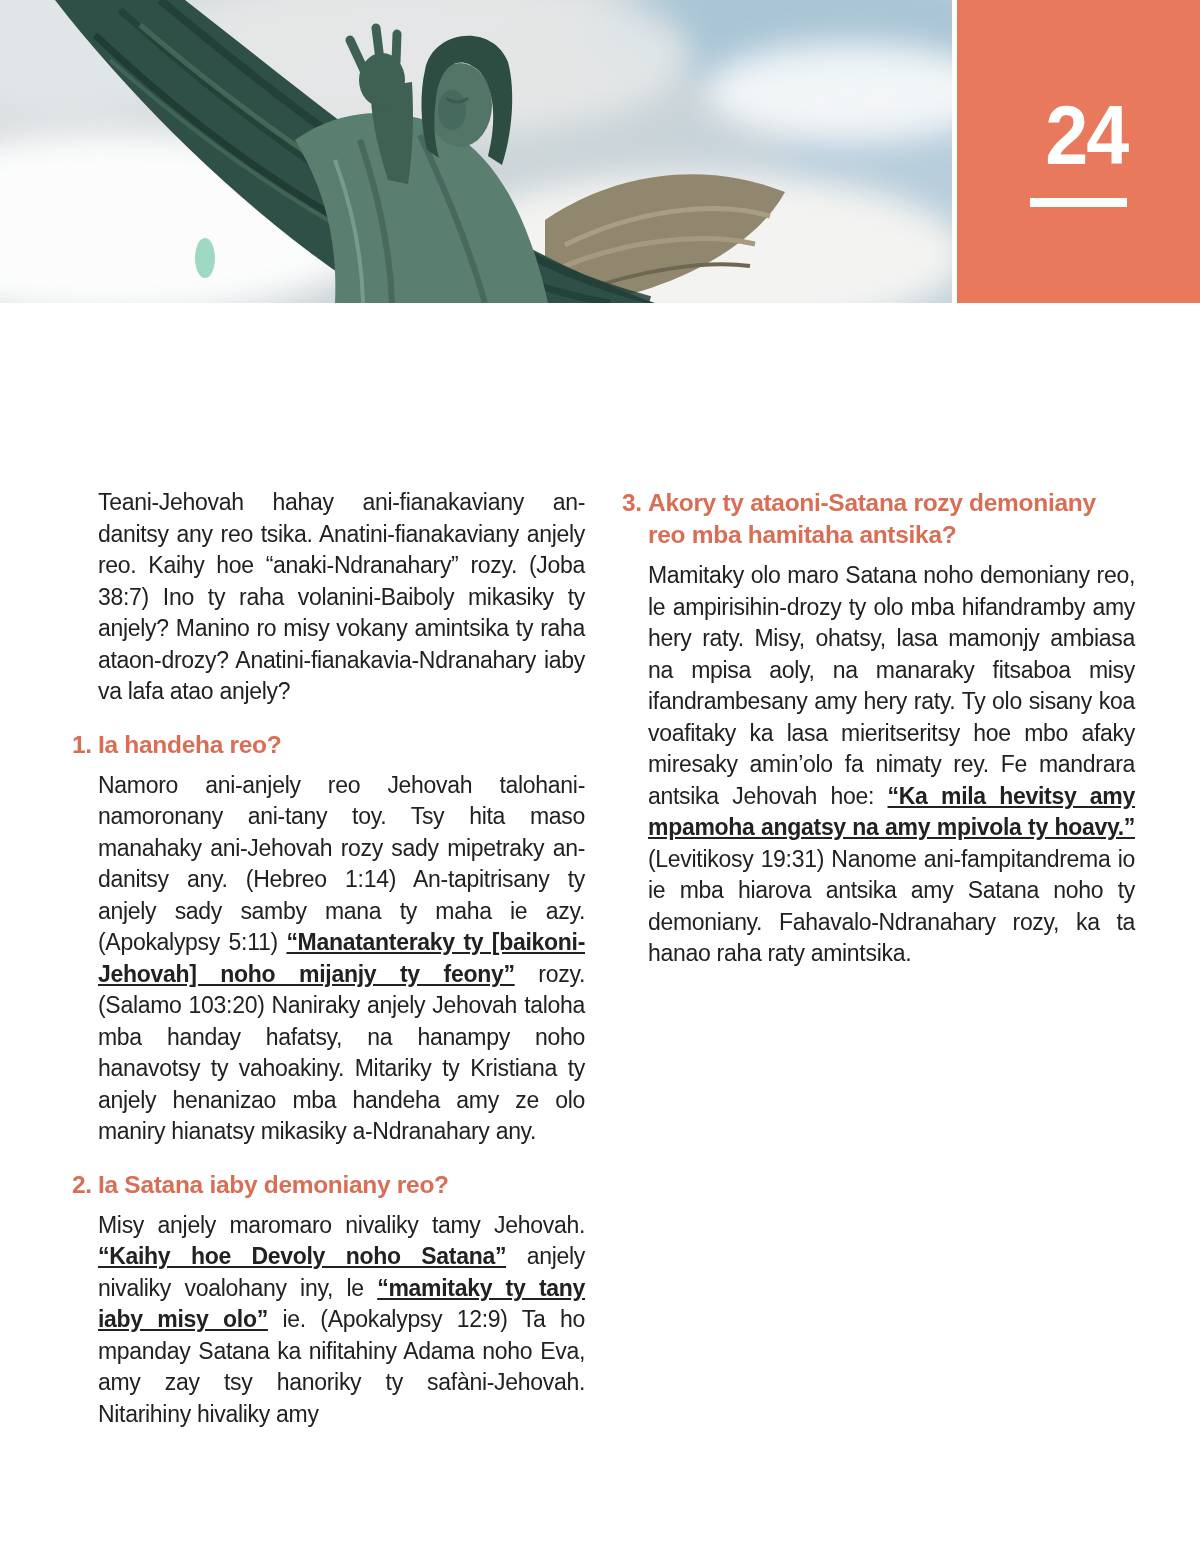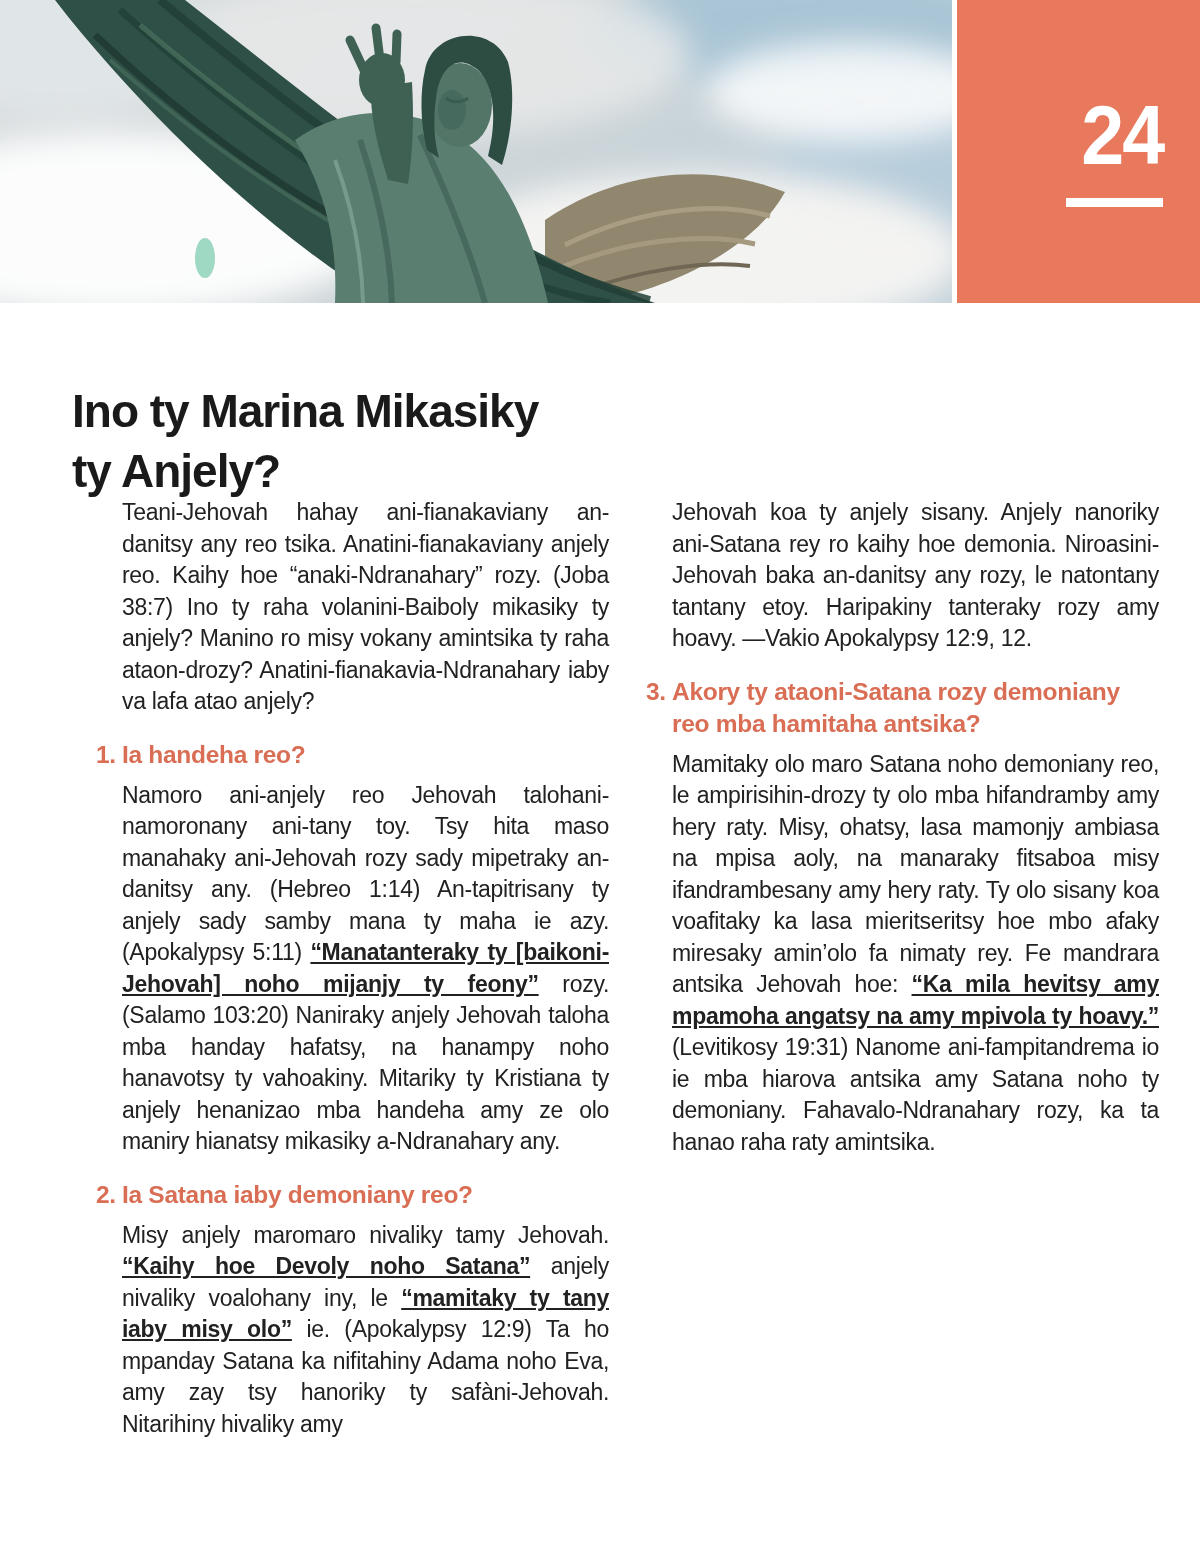--- a/index.html
+++ b/index.html
@@ -24,21 +24,21 @@
 
   .lesson-badge {
     position: absolute;
     left: 957px; top: 0;
     width: 243px; height: 303px;
     background: #e8795c;
     display: flex;
     flex-direction: column;
     align-items: flex-end;
     box-sizing: border-box;
-    padding: 92px 37px 0 0;
+    padding: 92px 73px 0 0;
   }
   .lesson-number {
     font-size: 84px;
     line-height: 86px;
     font-weight: 700;
     letter-spacing: -2px;
     color: #ffffff;
     transform: scaleX(0.92);
     transform-origin: right center;
   }
@@ -55,23 +55,22 @@
     font-size: 46px;
     line-height: 60px;
     font-weight: 700;
     letter-spacing: -1px;
     color: #1a1a1a;
   }
 
   
   .col {
     position: absolute;
-    top: 497px;
+    top: 487px;
     width: 513px;
-    margin-left: 24px;
   }
   .col-left  { left: 72px; }
   .col-right { left: 622px; }
 
   .body-p {
     margin: 0 0 21px 26px;
     font-size: 23px;
     line-height: 31.5px;
     letter-spacing: -0.3px;
     text-align: justify;
@@ -161,43 +160,38 @@
         <path d="M446,98 C452,103 462,103 468,98" stroke="#3b5c51" stroke-width="3" fill="none"></path>
       </g>
     </svg>
   </div>
 
   <div class="lesson-badge">
     <div class="lesson-number">24</div>
     <div class="lesson-underline"></div>
   </div>
 
-  <h1 class="page-title">
-    <div>Ino ty Marina Mikasiky</div>
-    <div>ty Anjely?</div>
-  </h1>
 
   <div class="col col-left">
     <p class="body-p"><span>Teani-Jehovah hahay ani-fianakaviany an-danitsy any reo tsika. Anatini-fianakaviany anjely reo. Kaihy hoe “anaki-Ndranahary” rozy. (Joba 38:7) Ino ty raha volanini-Baiboly mikasiky ty anjely? Manino ro misy vokany amintsika ty raha ataon-drozy? Anatini-fianakavia-Ndranahary iaby va lafa atao anjely?</span></p>
 
     <div class="sec-head">
       <span class="sec-num">1.</span>
       <span class="sec-title">Ia handeha reo?</span>
     </div>
     <p class="body-p"><span>Namoro ani-anjely reo Jehovah talohani-namoronany ani-tany toy. Tsy hita maso manahaky ani-Jehovah rozy sady mipetraky an-danitsy any. (Hebreo 1:14) An-tapitrisany ty anjely sady samby mana ty maha ie azy. (Apokalypsy 5:11) </span><b>“Manatanteraky ty [baikoni-Jehovah] noho mijanjy ty feony”</b><span> rozy. (Salamo 103:20) Naniraky anjely Jehovah taloha mba handay hafatsy, na hanampy noho hanavotsy ty vahoakiny. Mitariky ty Kristiana ty anjely henanizao mba handeha amy ze olo maniry hianatsy mikasiky a-Ndranahary any.</span></p>
 
     <div class="sec-head">
       <span class="sec-num">2.</span>
       <span class="sec-title">Ia Satana iaby demoniany reo?</span>
     </div>
     <p class="body-p"><span>Misy anjely maromaro nivaliky tamy Jehovah. </span><b>“Kaihy hoe Devoly noho Satana”</b><span> anjely nivaliky voalohany iny, le </span><b>“mamitaky ty tany iaby misy olo”</b><span> ie. (Apokalypsy 12:9) Ta ho mpanday Satana ka nifitahiny Adama noho Eva, amy zay tsy hanoriky ty safàni-Jehovah. Nitarihiny hivaliky amy</span></p>
   </div>
 
   <div class="col col-right">
-    <p class="body-p"><span>Jehovah koa ty anjely sisany. Anjely nanoriky ani-Satana rey ro kaihy hoe demonia. Niroasini-Jehovah baka an-danitsy any rozy, le natontany tantany etoy. Haripakiny tanteraky rozy amy hoavy. —Vakio Apokalypsy 12:9, 12.</span></p>
 
     <div class="sec-head">
       <span class="sec-num">3.</span>
       <span class="sec-title">Akory ty ataoni-Satana rozy demoniany reo mba hamitaha antsika?</span>
     </div>
     <p class="body-p"><span>Mamitaky olo maro Satana noho demoniany reo, le ampirisihin-drozy ty olo mba hifandramby amy hery raty. Misy, ohatsy, lasa mamonjy ambiasa na mpisa aoly, na manaraky fitsaboa misy ifandrambesany amy hery raty. Ty olo sisany koa voafitaky ka lasa mieritseritsy hoe mbo afaky miresaky amin’olo fa nimaty rey. Fe mandrara antsika Jehovah hoe: </span><b>“Ka mila hevitsy amy mpamoha angatsy na amy mpivola ty hoavy.”</b><span> (Levitikosy 19:31) Nanome ani-fampitandrema io ie mba hiarova antsika amy Satana noho ty demoniany. Fahavalo-Ndranahary rozy, ka ta hanao raha raty amintsika.</span></p>
   </div>
 
 </div>
 

